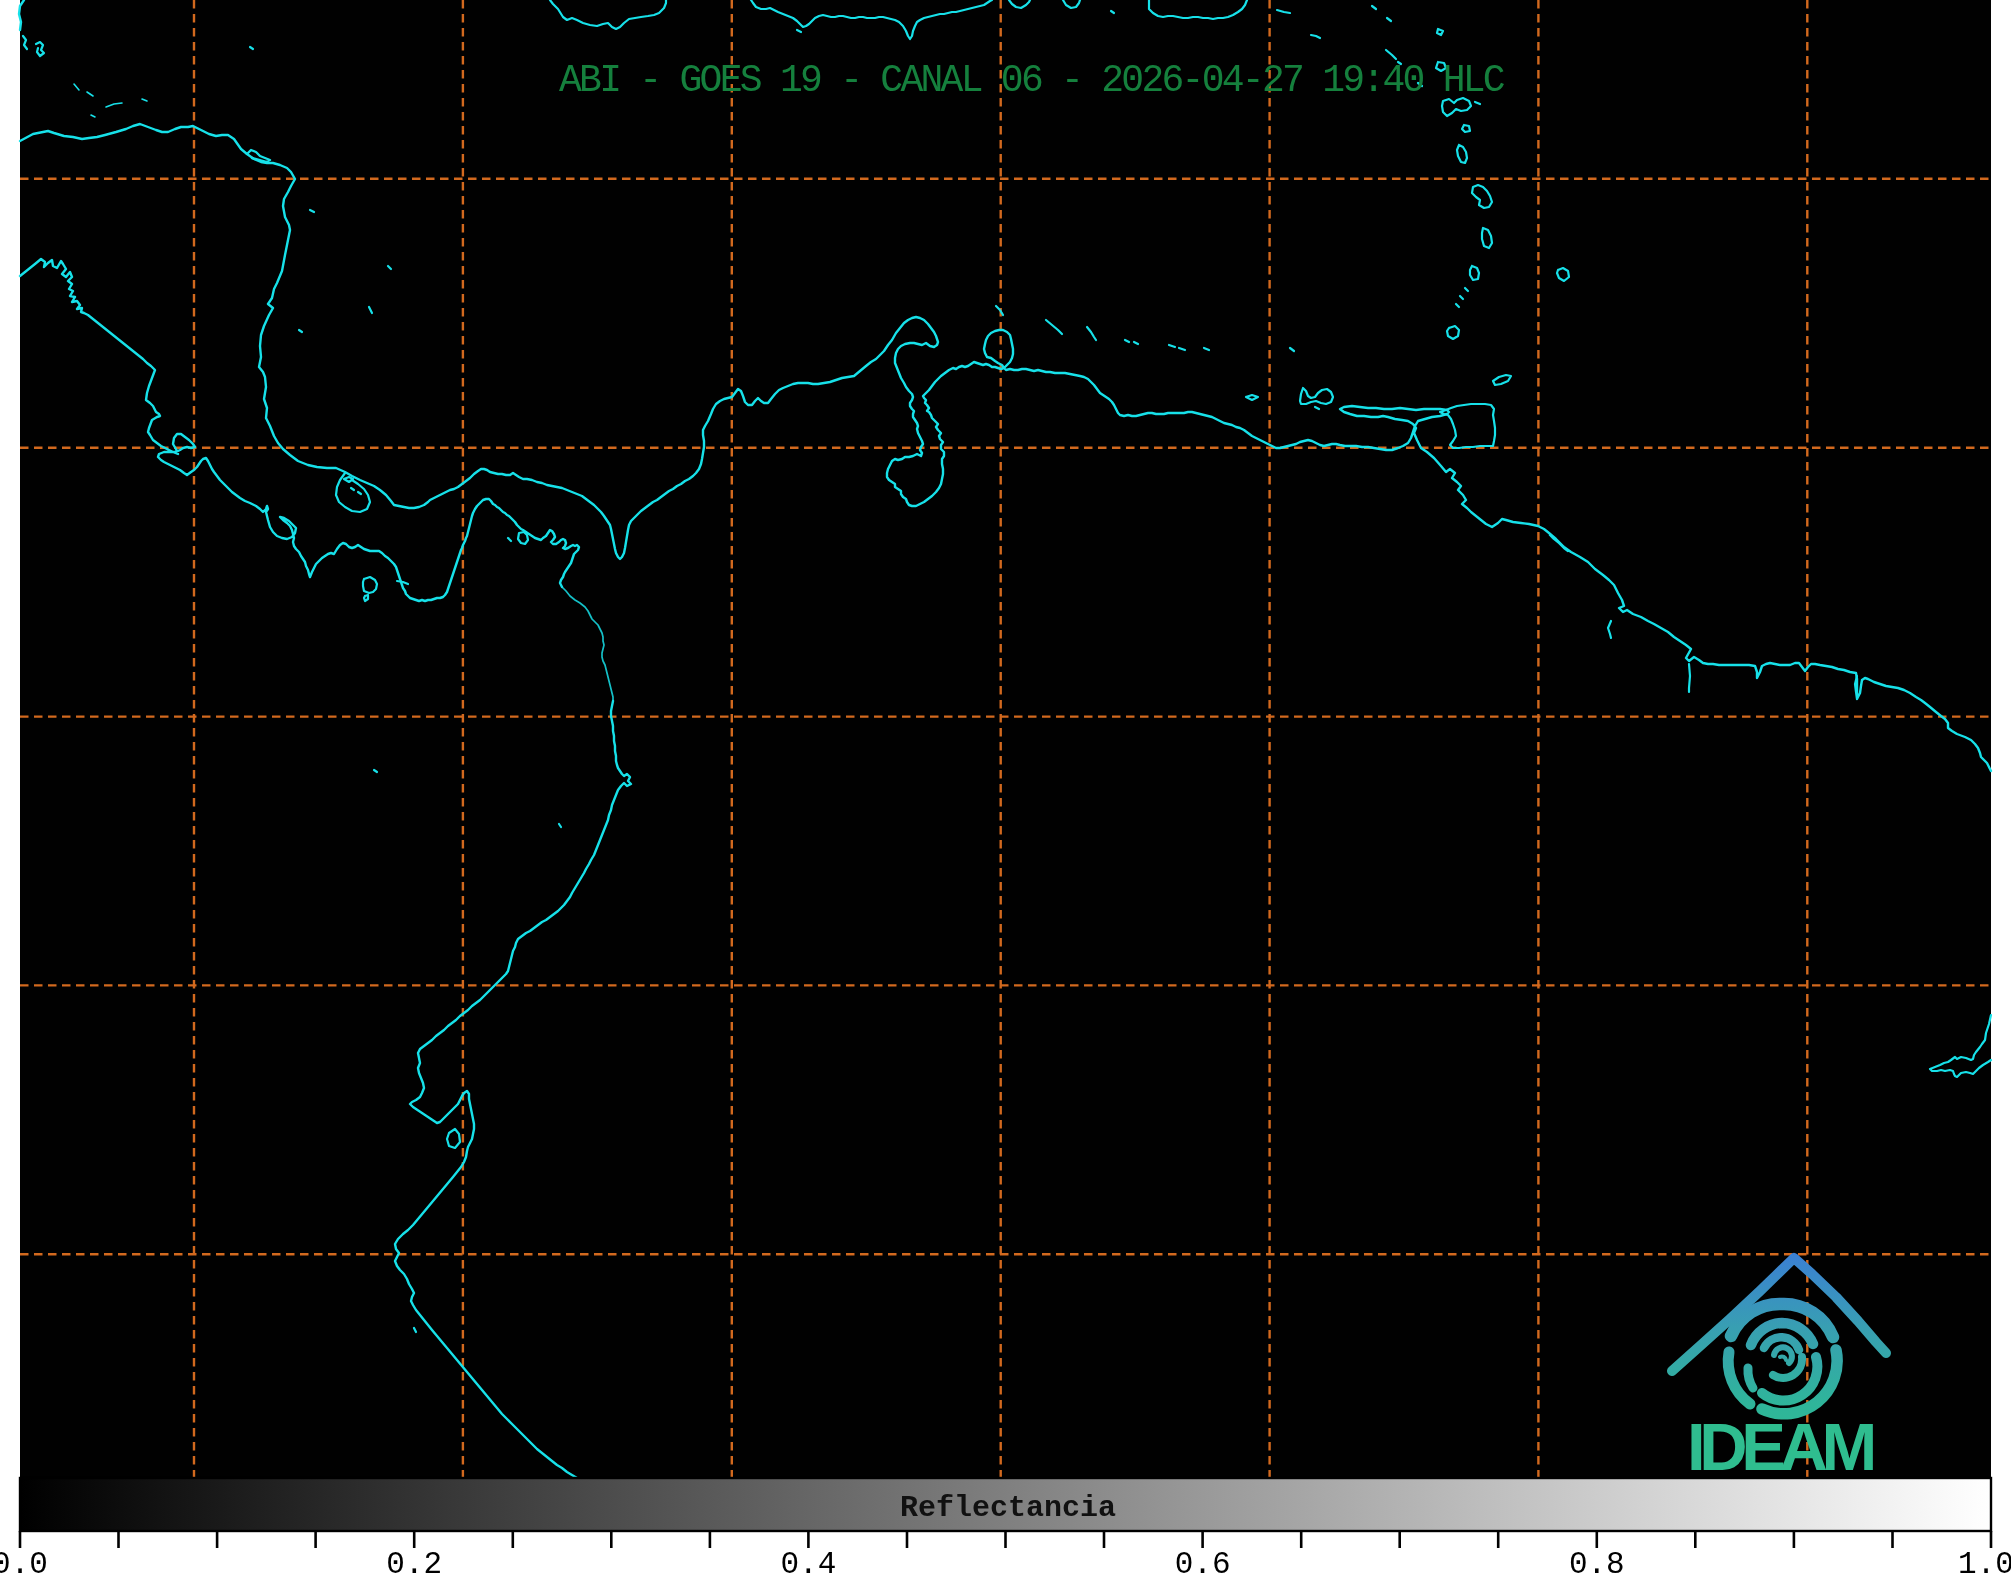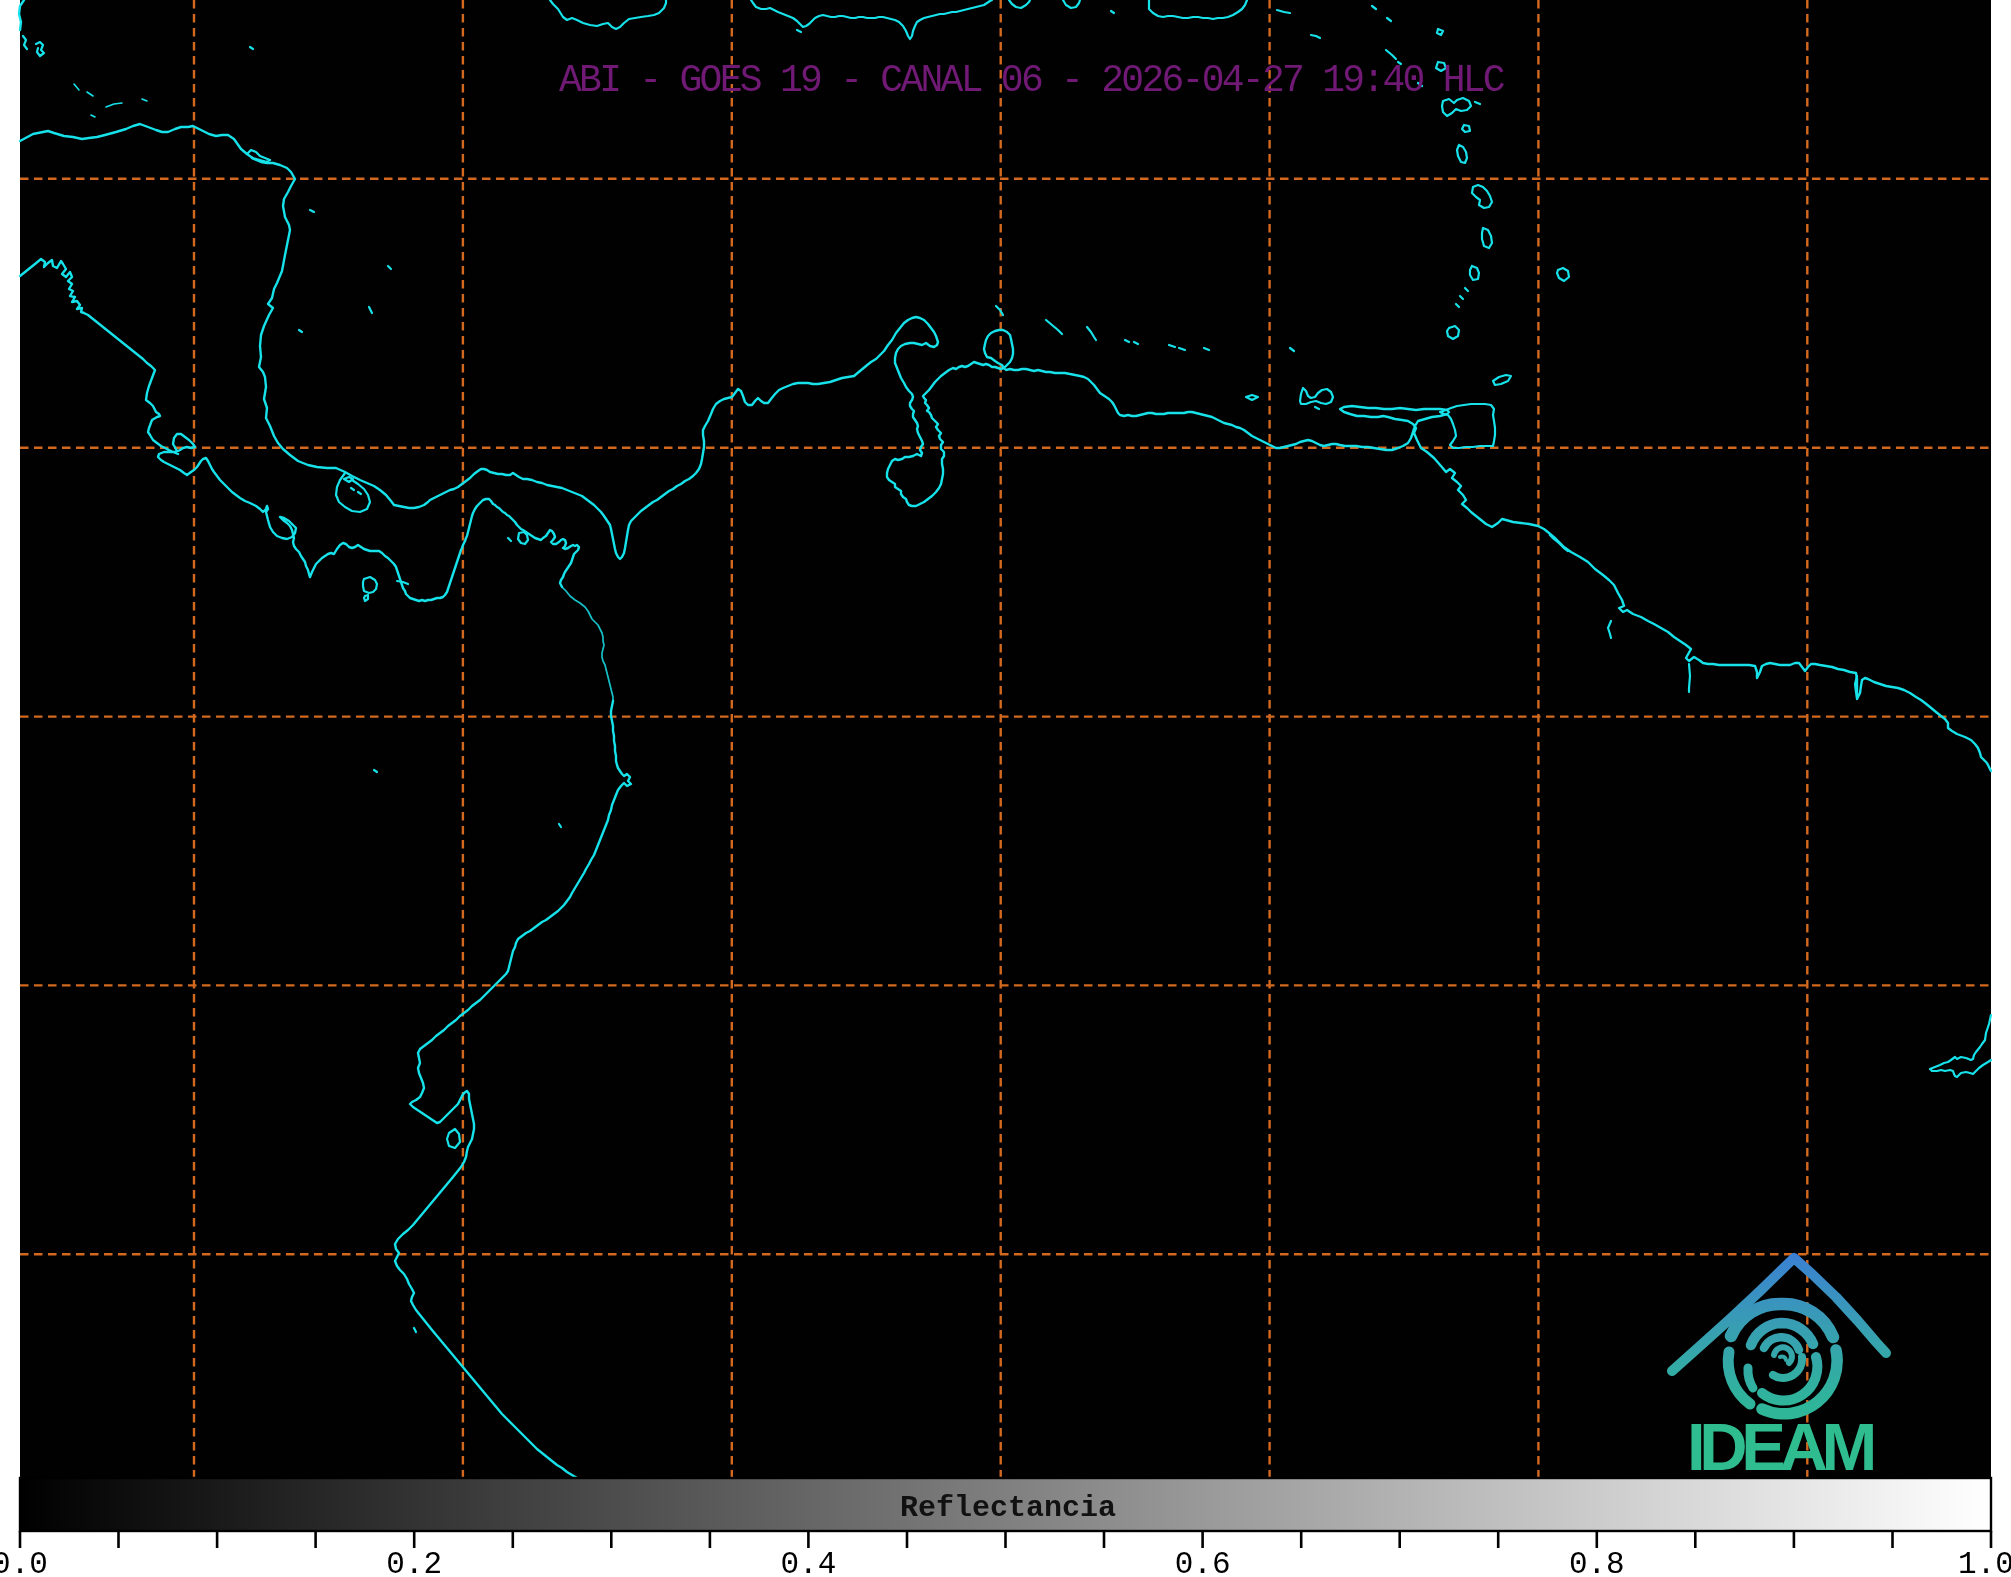--- a/index.html
+++ b/index.html
@@ -1,15 +1,15 @@
 <!DOCTYPE html>
 <html><head><meta charset="utf-8"><style>
 html,body{margin:0;padding:0;background:#fff;}
 #page{position:relative;width:2011px;height:1577px;overflow:hidden;background:#fff;}
-#title{position:absolute;left:559px;top:62px;font-family:"Liberation Mono",monospace;font-size:38px;color:#701a75;white-space:pre;letter-spacing:-2.72px;line-height:1;}
+#title{position:absolute;left:559px;top:62px;font-family:"Liberation Mono",monospace;font-size:38px;color:#15803d;white-space:pre;letter-spacing:-2.72px;line-height:1;}
 </style></head>
 <body>
 <div id="page">
 <svg width="2011" height="1577" viewBox="0 0 2011 1577" style="position:absolute;left:0;top:0">
       <rect x="0" y="0" width="2011" height="1577" fill="#ffffff"></rect>
       <rect x="20" y="0" width="1971" height="1480" fill="#010101"></rect>
       <g stroke="#d2691e" stroke-width="2.4" stroke-dasharray="8.5,5.5" fill="none">
         <line x1="194" y1="0" x2="194" y2="1480"></line>
         <line x1="462.9" y1="0" x2="462.9" y2="1480"></line>
         <line x1="731.8" y1="0" x2="731.8" y2="1480"></line>

